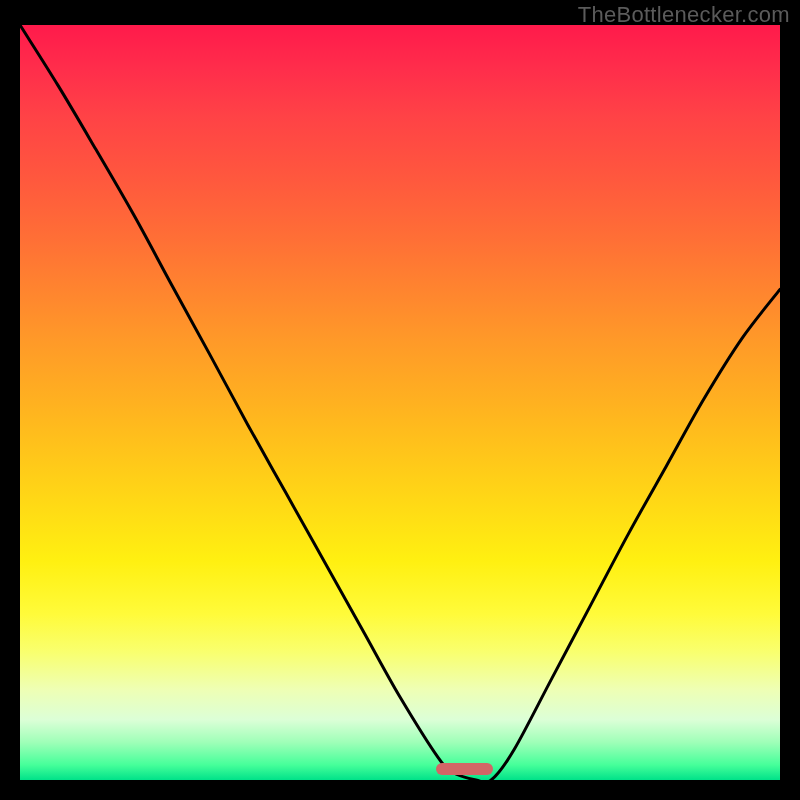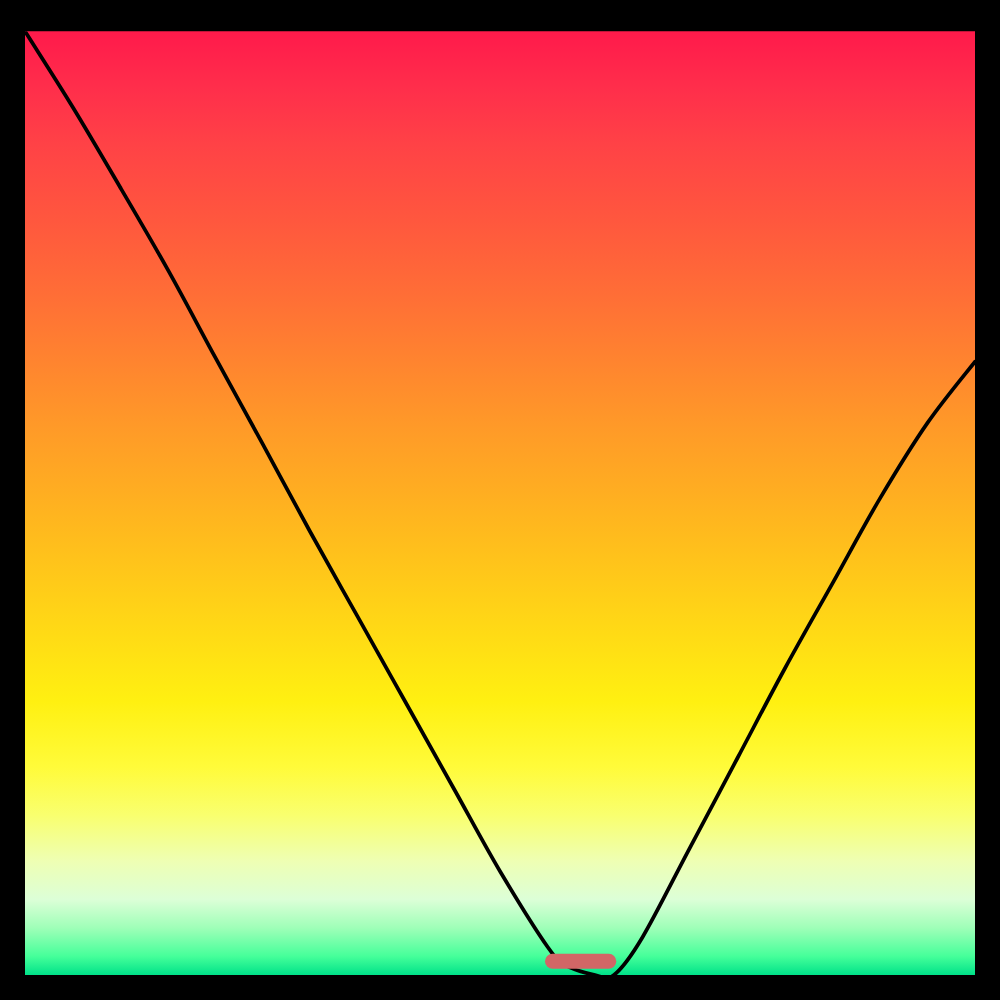--- a/index.html
+++ b/index.html
@@ -66,20 +66,21 @@
     position: absolute;
     background: #d26666;
     border-radius: 6px;
   }
 </style>
 </head>
 <body>
 
 <div class="frame">
 
+  <div class="watermark">TheBottlenecker.com</div>
 
   <div class="plot-area">
 
     <svg class="curve-svg" viewBox="0 0 760 755" preserveAspectRatio="none">
       <path d="M 0.0 0.0 C 6.3 10.1, 25.3 39.6, 38.0 60.4 C 50.7 81.2, 63.3 102.9, 76.0 124.6 C 88.7 146.2, 101.3 167.6, 114.0 190.3 C 126.7 212.9, 139.3 237.2, 152.0 260.5 C 164.7 283.8, 177.3 306.7, 190.0 329.9 C 202.7 353.2, 215.3 377.1, 228.0 400.2 C 240.7 423.2, 253.3 445.5, 266.0 468.1 C 278.7 490.8, 291.3 513.4, 304.0 536.0 C 316.7 558.7, 329.3 581.4, 342.0 604.0 C 354.7 626.6, 367.3 650.6, 380.0 672.0 C 392.7 693.3, 409.1 719.8, 418.0 732.4 C 426.9 744.9, 426.9 743.7, 433.2 747.5 C 439.5 751.2, 449.7 753.7, 456.0 755.0 C 462.3 756.3, 464.9 760.0, 471.2 755.0 C 477.5 750.0, 483.9 741.8, 494.0 724.8 C 504.1 707.8, 519.3 677.0, 532.0 653.1 C 544.7 629.2, 557.3 605.3, 570.0 581.4 C 582.7 557.4, 595.3 532.9, 608.0 509.6 C 620.7 486.3, 633.3 464.3, 646.0 441.7 C 658.7 419.0, 671.3 395.1, 684.0 373.7 C 696.7 352.3, 709.3 331.6, 722.0 313.3 C 734.7 295.1, 753.7 272.4, 760.0 264.3" fill="none" stroke="#000000" stroke-width="3" stroke-linejoin="round" stroke-linecap="round"></path>
     </svg>
 
     <div class="marker" style="left: 416.1px; top: 738.39px; width: 57px; height: 12.08px; background: rgb(210, 102, 102); border-radius: 6.04px;"></div>
 
   </div>

